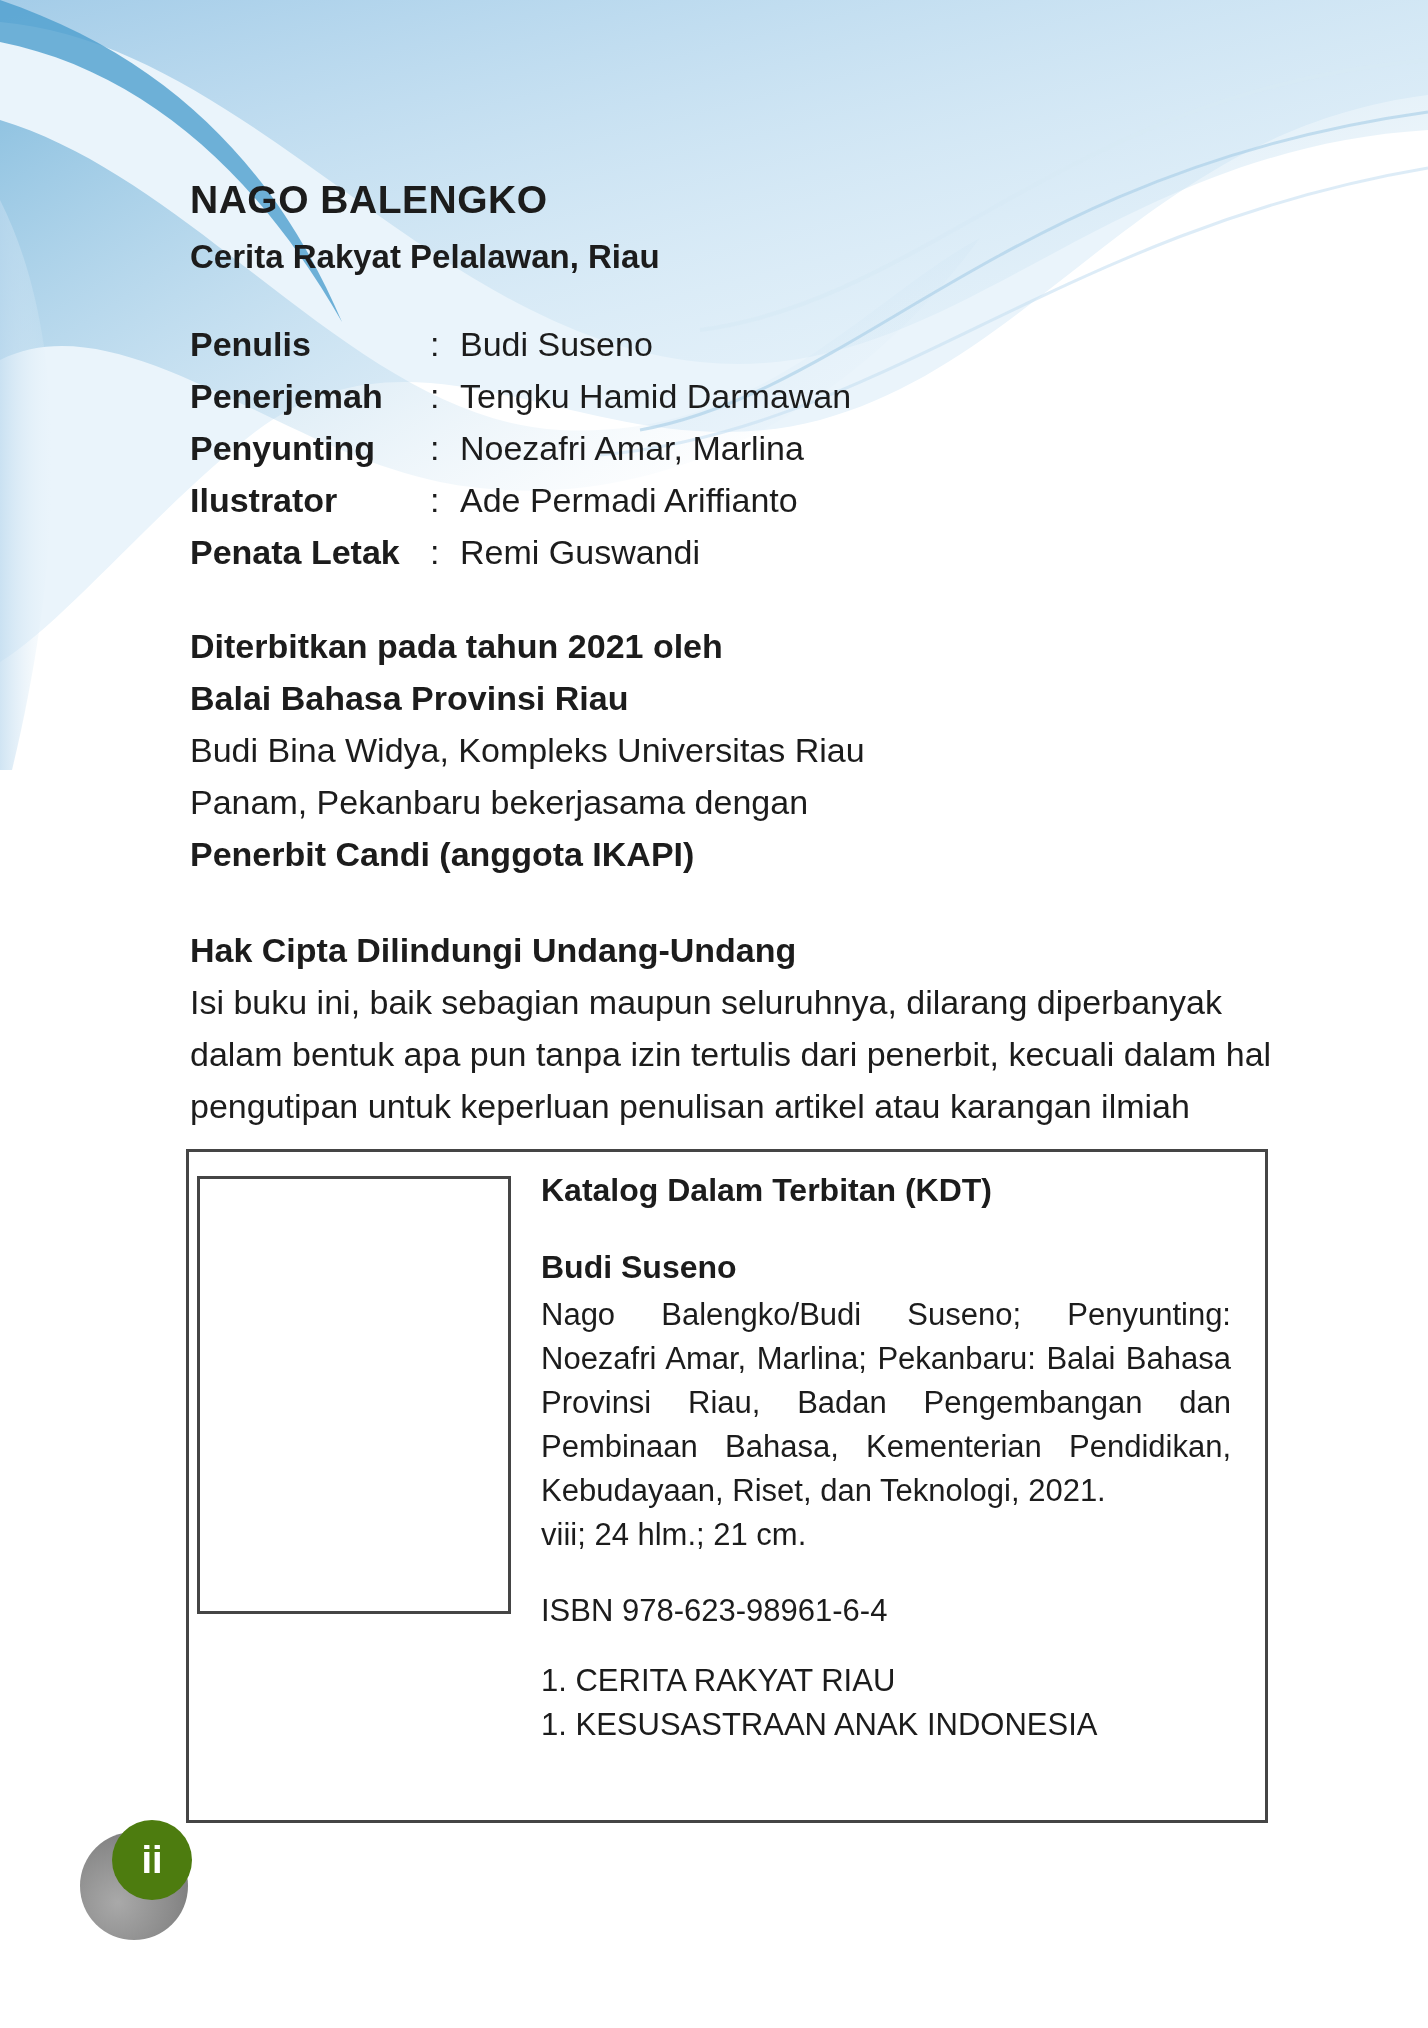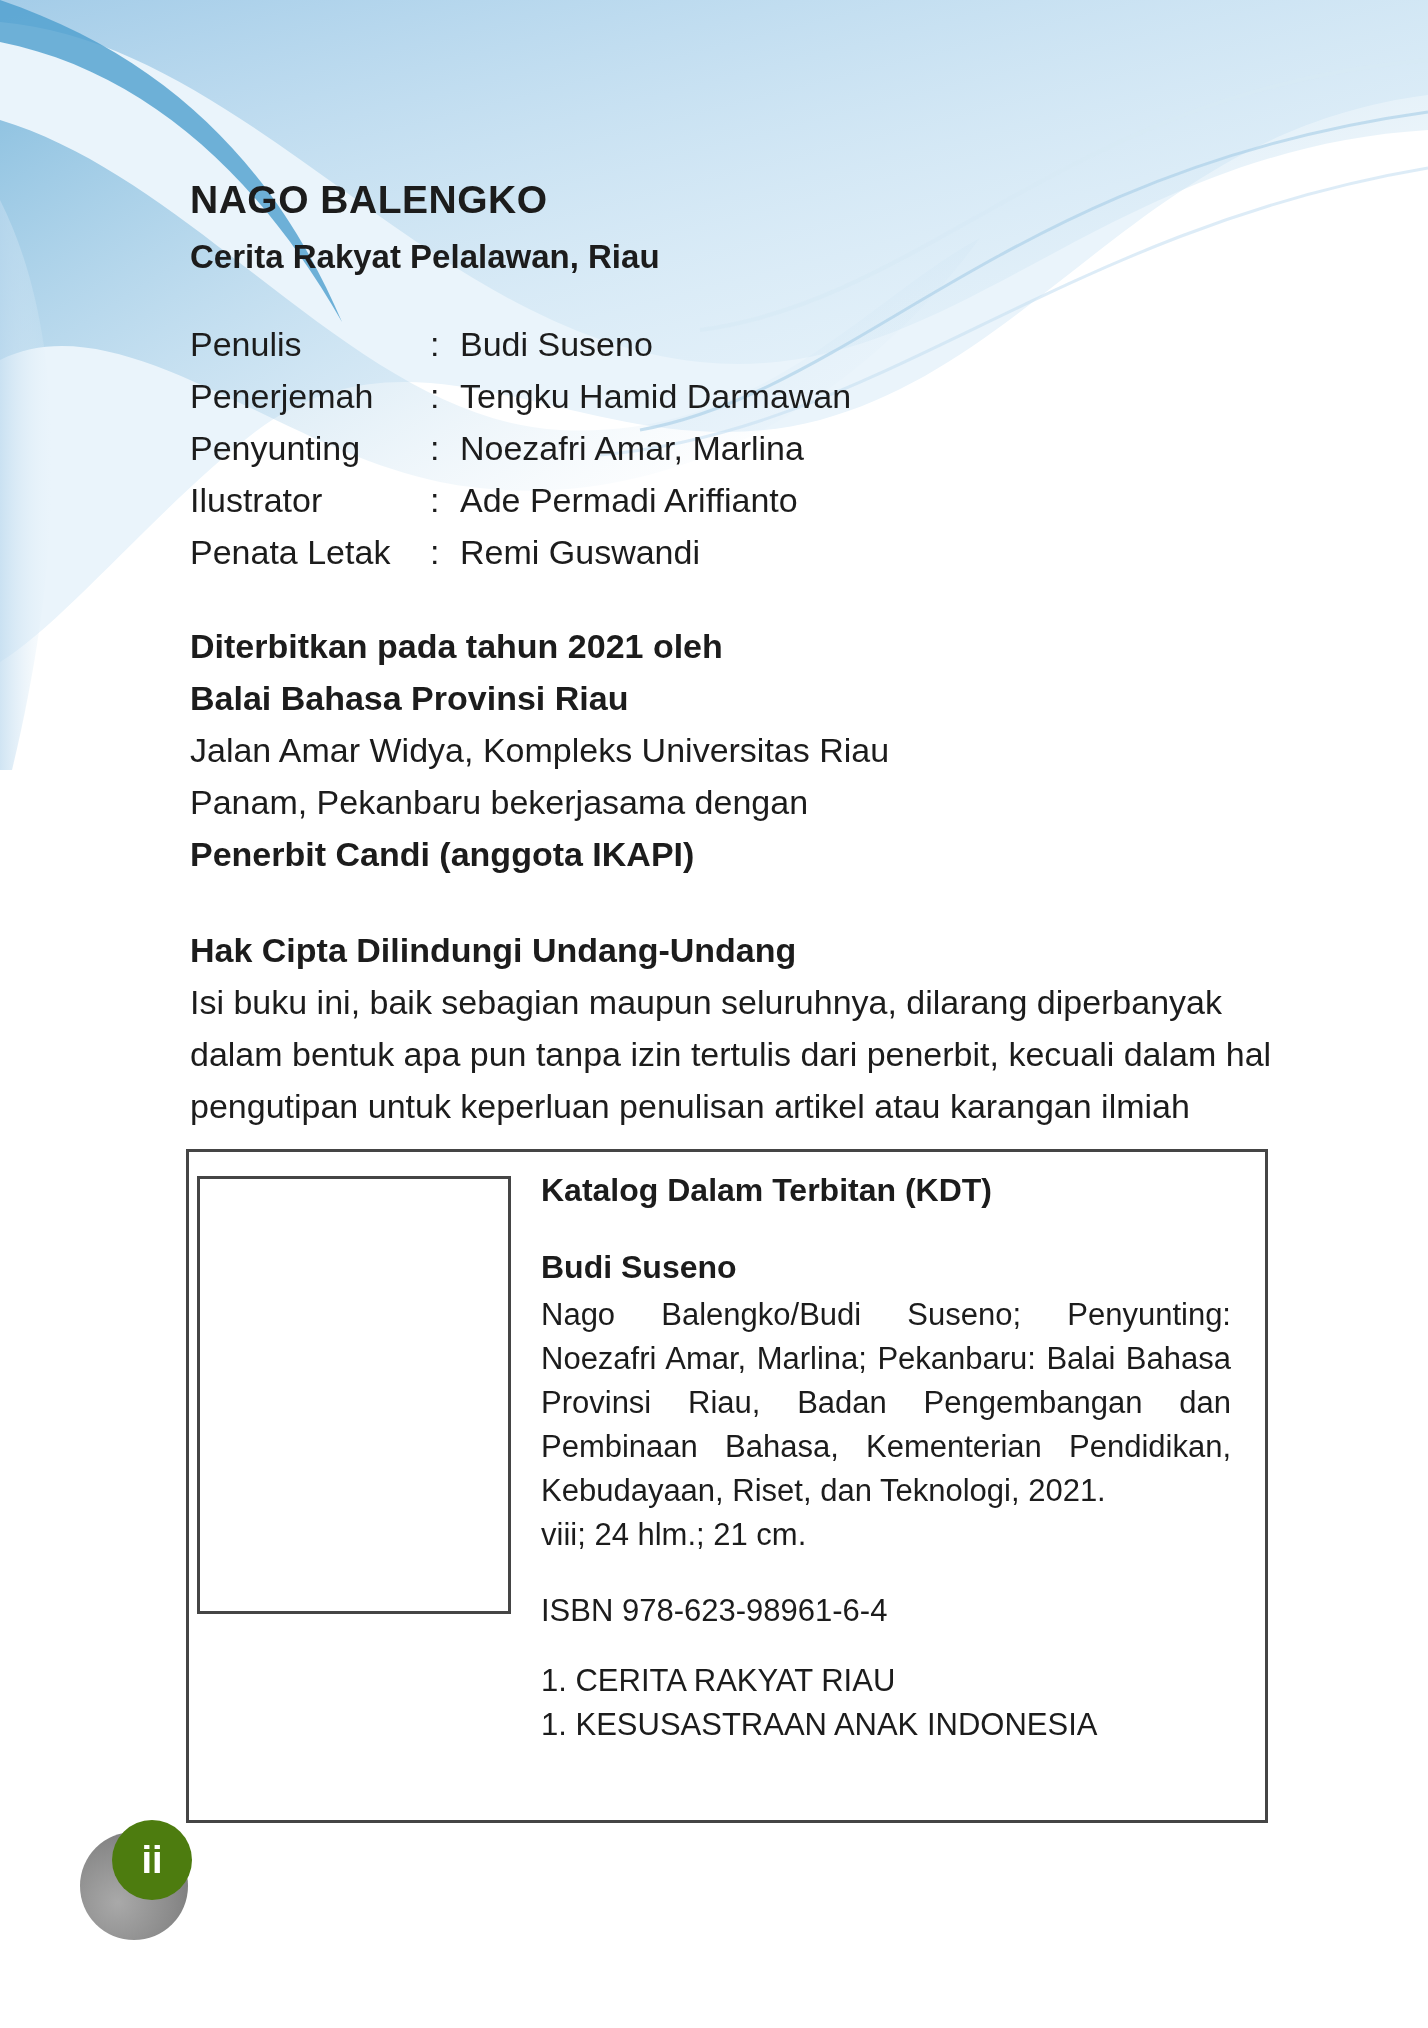--- a/index.html
+++ b/index.html
@@ -34,21 +34,21 @@
   .subtitle {
     font-size: 33px;
     font-weight: bold;
     margin-top: 16px;
   }
   .credits {
     margin-top: 42px;
     font-size: 34px;
   }
   .credit-row { display: flex; line-height: 52px; }
-  .credit-label { width: 240px; flex: 0 0 240px; }
+  .credit-label { width: 240px; flex: 0 0 240px; font-weight: bold; }
   .credit-colon { width: 30px; flex: 0 0 30px; }
   .pub-block {
     margin-top: 42px;
     font-size: 34px;
     line-height: 52px;
   }
   .pub-line.bold { font-weight: bold; }
   .copyright-block {
     margin-top: 44px;
     font-size: 34px;
@@ -207,21 +207,21 @@
       <div class="credit-row">
         <span class="credit-label">Penata Letak</span>
         <span class="credit-colon">:</span>
         <span class="credit-value">Remi Guswandi</span>
       </div>
     </div>
 
     <div class="pub-block">
       <div class="pub-line bold">Diterbitkan pada tahun 2021 oleh</div>
       <div class="pub-line bold">Balai Bahasa Provinsi Riau</div>
-      <div class="pub-line">Jalan Amar Widya, Kompleks Universitas Riau</div>
+      <div class="pub-line">Budi Bina Widya, Kompleks Universitas Riau</div>
       <div class="pub-line">Panam, Pekanbaru bekerjasama dengan</div>
       <div class="pub-line bold">Penerbit Candi (anggota IKAPI)</div>
     </div>
 
     <div class="copyright-block">
       <div class="copyright-heading">Hak Cipta Dilindungi Undang-Undang</div>
       <div class="copyright-body">Isi buku ini, baik sebagian maupun seluruhnya, dilarang diperbanyak dalam bentuk apa pun tanpa izin tertulis dari penerbit, kecuali dalam hal pengutipan untuk keperluan penulisan artikel atau karangan ilmiah</div>
     </div>
 
   </div>

